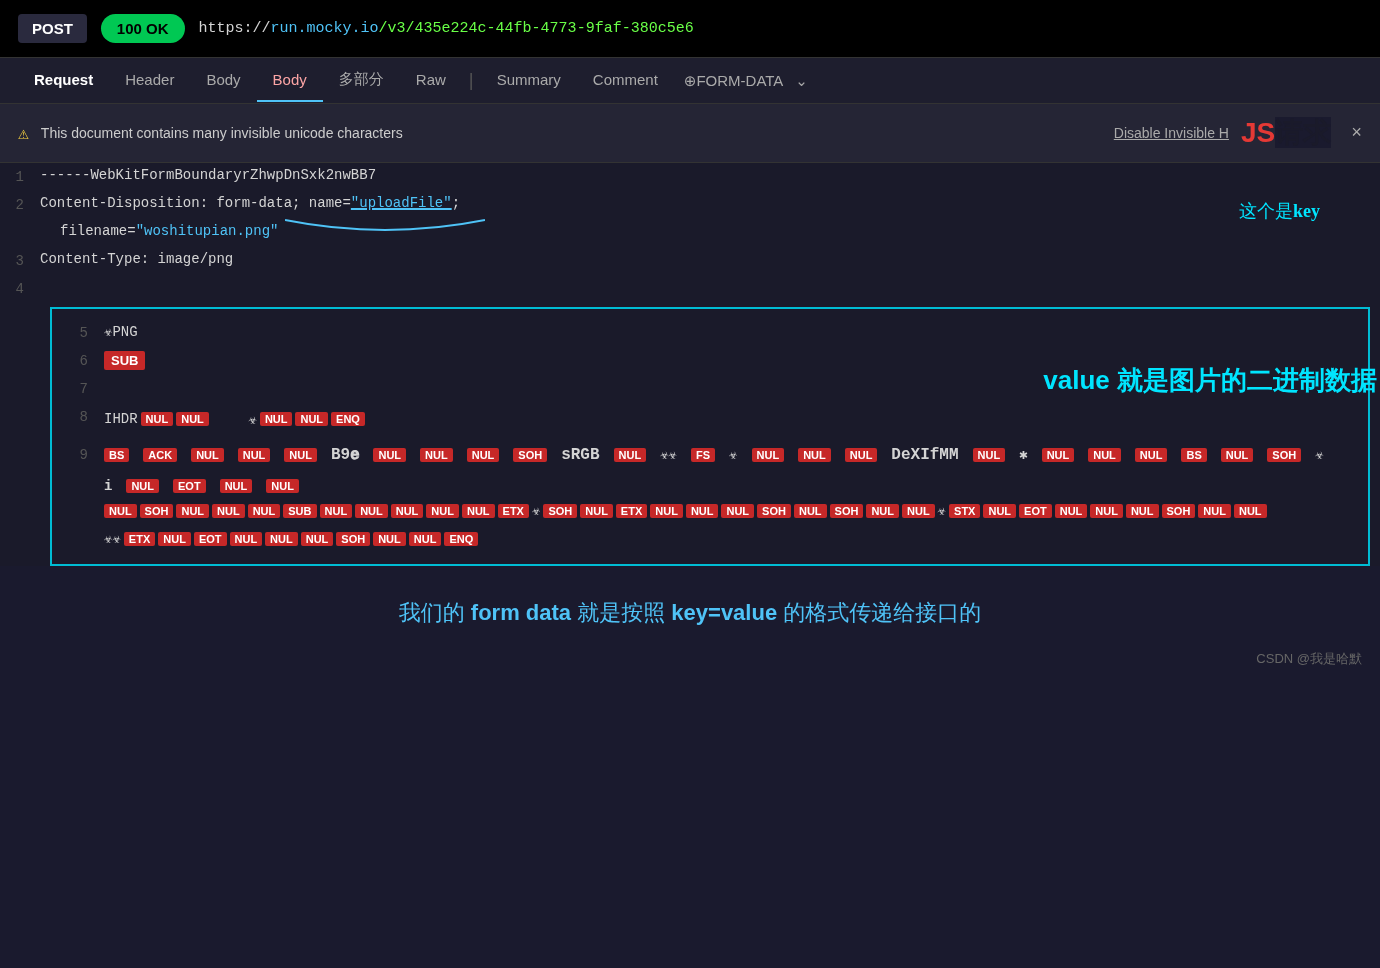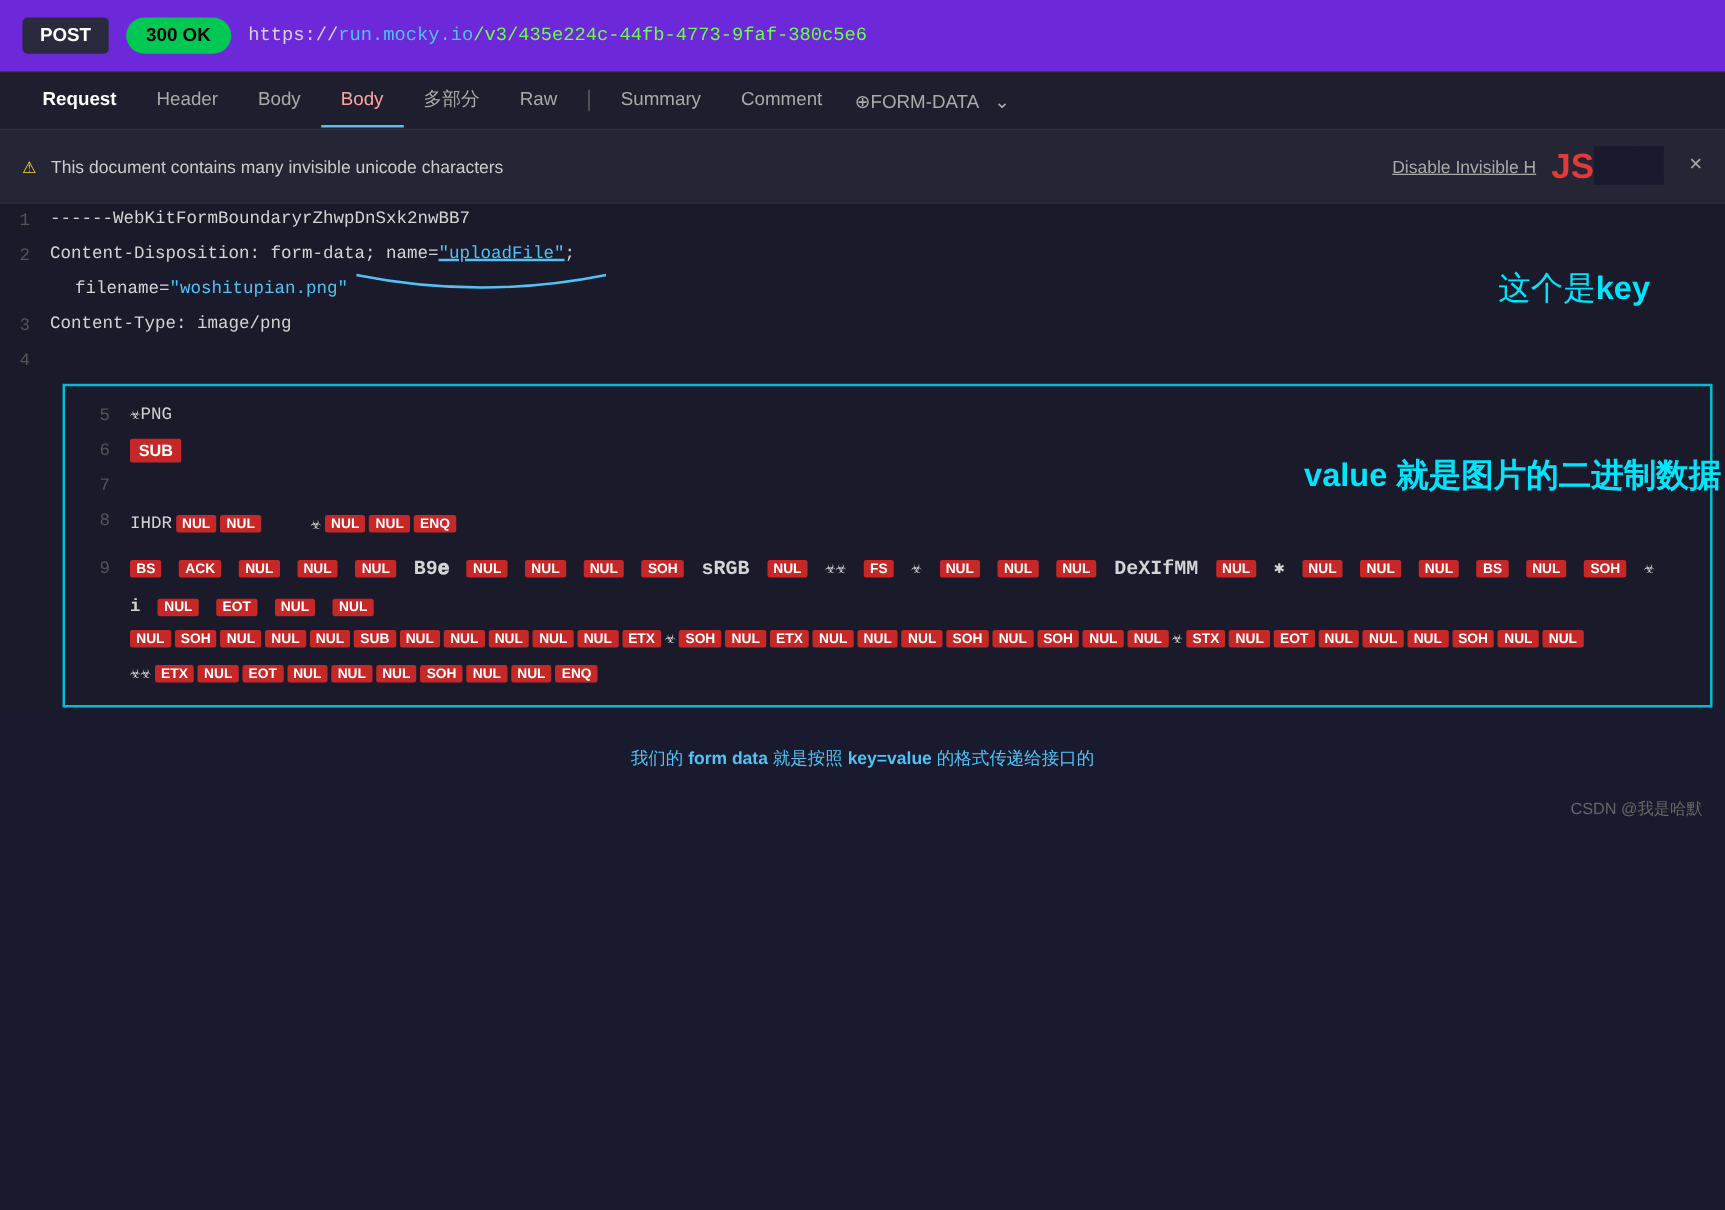--- a/index.html
+++ b/index.html
@@ -9,21 +9,21 @@
       color: #d4d4d4;
       width: 1380px;
       min-height: 968px;
       overflow-x: hidden;
     }
 
     
     .top-bar {
       display: flex;
       align-items: center;
-      background: #6d28d9;
+      background: #000000;
       padding: 14px 18px;
       gap: 14px;
       border-bottom: 1px solid #333;
     }
     .method-badge {
       background: #2a2a3e;
       color: #fff;
       font-weight: bold;
       font-size: 15px;
       padding: 6px 14px;
@@ -198,21 +198,21 @@
     .underline-blue {
       text-decoration: underline;
       text-decoration-color: #4fc3f7;
       text-decoration-thickness: 2px;
     }
 
     
     .bottom-annotation {
       text-align: center;
       padding: 28px 10px 16px;
-      font-size: 14px;
+      font-size: 22px;
       font-family: Arial, sans-serif;
       color: #4fc3f7;
     }
     .bottom-annotation .bold-part {
       font-weight: bold;
       color: #4fc3f7;
     }
 
     
     .watermark {
@@ -221,21 +221,21 @@
       font-size: 13px;
       color: #666;
       font-family: Arial, sans-serif;
     }
   </style>
 </head>
 <body>
 
 <div class="top-bar">
   <span class="method-badge">POST</span>
-  <span class="status-badge">300 OK</span>
+  <span class="status-badge">100 OK</span>
   <span class="url-display">
     <span class="url-scheme">https://</span><span class="url-domain">run.mocky.io</span><span class="url-path">/v3/435e224c-44fb-4773-9faf-380c5e6</span>
   </span>
 </div>
 
 <div class="nav-tabs">
   <span class="nav-tab bold">Request</span>
   <span class="nav-tab">Header</span>
   <span class="nav-tab">Body</span>
   <span class="nav-tab active">Body</span>
@@ -278,21 +278,21 @@
     <span class="line-num"></span>
     <span class="line-content" style="padding-left: 20px;">
       filename=<span style="color:#4fc3f7;">"woshitupian.png"</span>
     </span>
   </div>
 
   <svg style="position:absolute; left:285px; top:52px; pointer-events:none;" width="200" height="30">
     <path d="M 0 5 Q 100 25 200 5" stroke="#4fc3f7" stroke-width="2" fill="none"></path>
   </svg>
 
-  <div style="position:absolute; right:60px; top:50px; font-size:26px; font-family:Liberation Sans, sans-serif; color:#00e5ff;">
+  <div style="position:absolute; right:60px; top:36px; font-size:18px; font-family:Liberation Serif, serif; color:#00e5ff;">
     这个是<span style="font-weight:bold; color:#00e5ff;">key</span>
   </div>
 
   <div class="code-line">
     <span class="line-num">3</span>
     <span class="line-content">Content-Type: image/png</span>
   </div>
 
   <div class="code-line">
     <span class="line-num">4</span>

